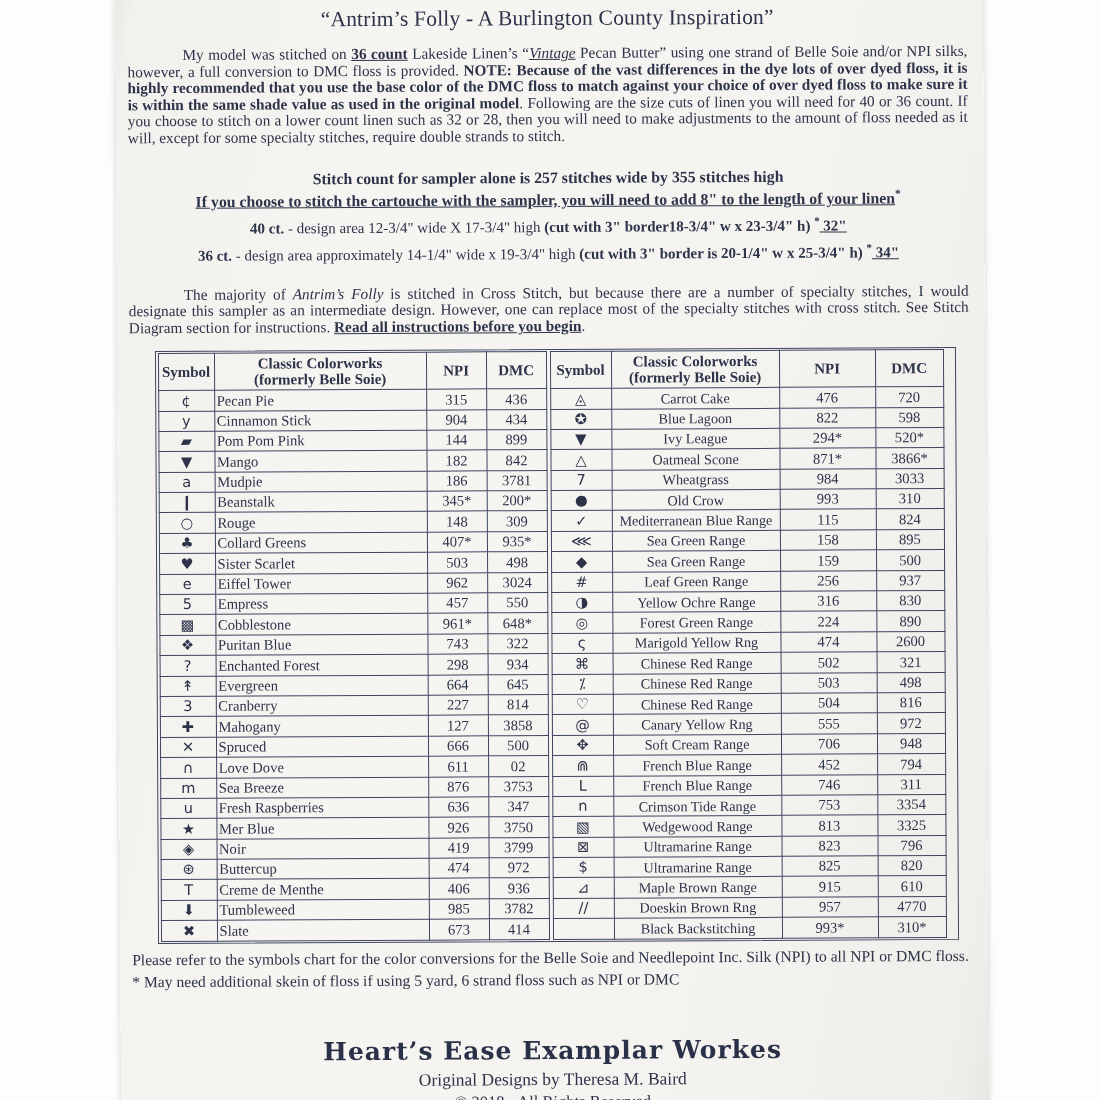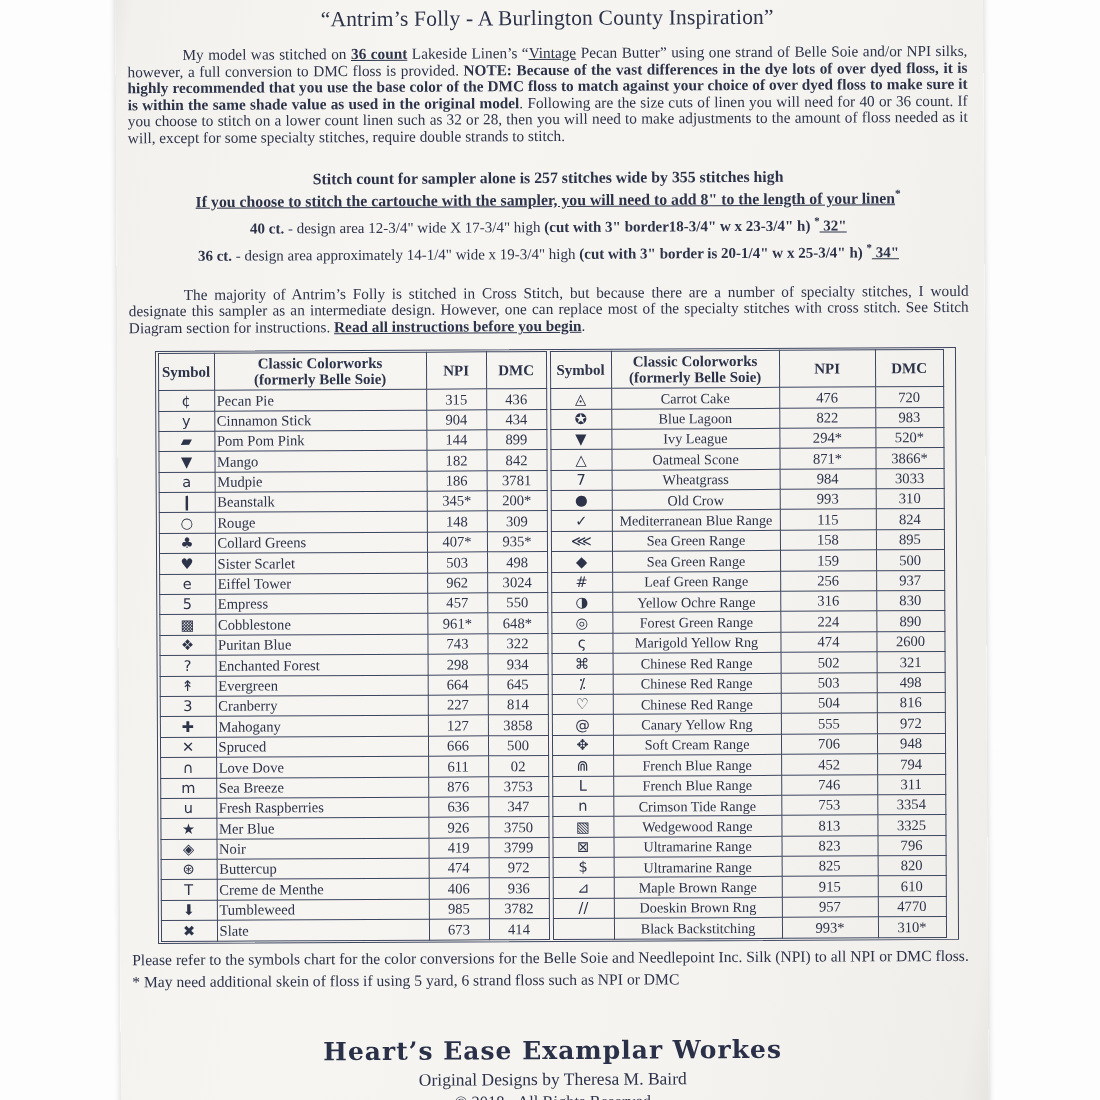--- a/index.html
+++ b/index.html
@@ -24,21 +24,21 @@
   p{margin:0;}
   .body-text{font-size:15.3px;line-height:16.6px;text-align:justify;}
   .indent{text-indent:55px;}
   .center{text-align:center;}
   .bold{font-weight:bold;}
   .stitch-count{font-size:15.8px;margin-top:24px;}
   .cartouche{font-size:15.8px;margin-top:2px;}
   .sizeline{font-size:15px;margin-top:4px;line-height:18px;}
   .majority{margin-top:22px;}
   .seg-b{font-weight:bold;}
-  .seg-i{}
+  .seg-i{font-style:italic;}
   .seg-u{text-decoration:underline;}
   .seg-sup{vertical-align:super;font-size:72%;}
 
   .tablewrap{
     display:flex;gap:3px;
     margin:14px 0 0 26px;
     width:796px;
     border:1.6px solid #3e4660;
     padding:1.5px;
     background:transparent;
@@ -295,21 +295,21 @@
               <tr>
                 <td class="sym">◬</td>
                 <td class="name">Carrot Cake</td>
                 <td class="num">476</td>
                 <td class="num">720</td>
               </tr>
               <tr>
                 <td class="sym">✪</td>
                 <td class="name">Blue Lagoon</td>
                 <td class="num">822</td>
-                <td class="num">983</td>
+                <td class="num">598</td>
               </tr>
               <tr>
                 <td class="sym">▼</td>
                 <td class="name">Ivy League</td>
                 <td class="num">294*</td>
                 <td class="num">520*</td>
               </tr>
               <tr>
                 <td class="sym">△</td>
                 <td class="name">Oatmeal Scone</td>

